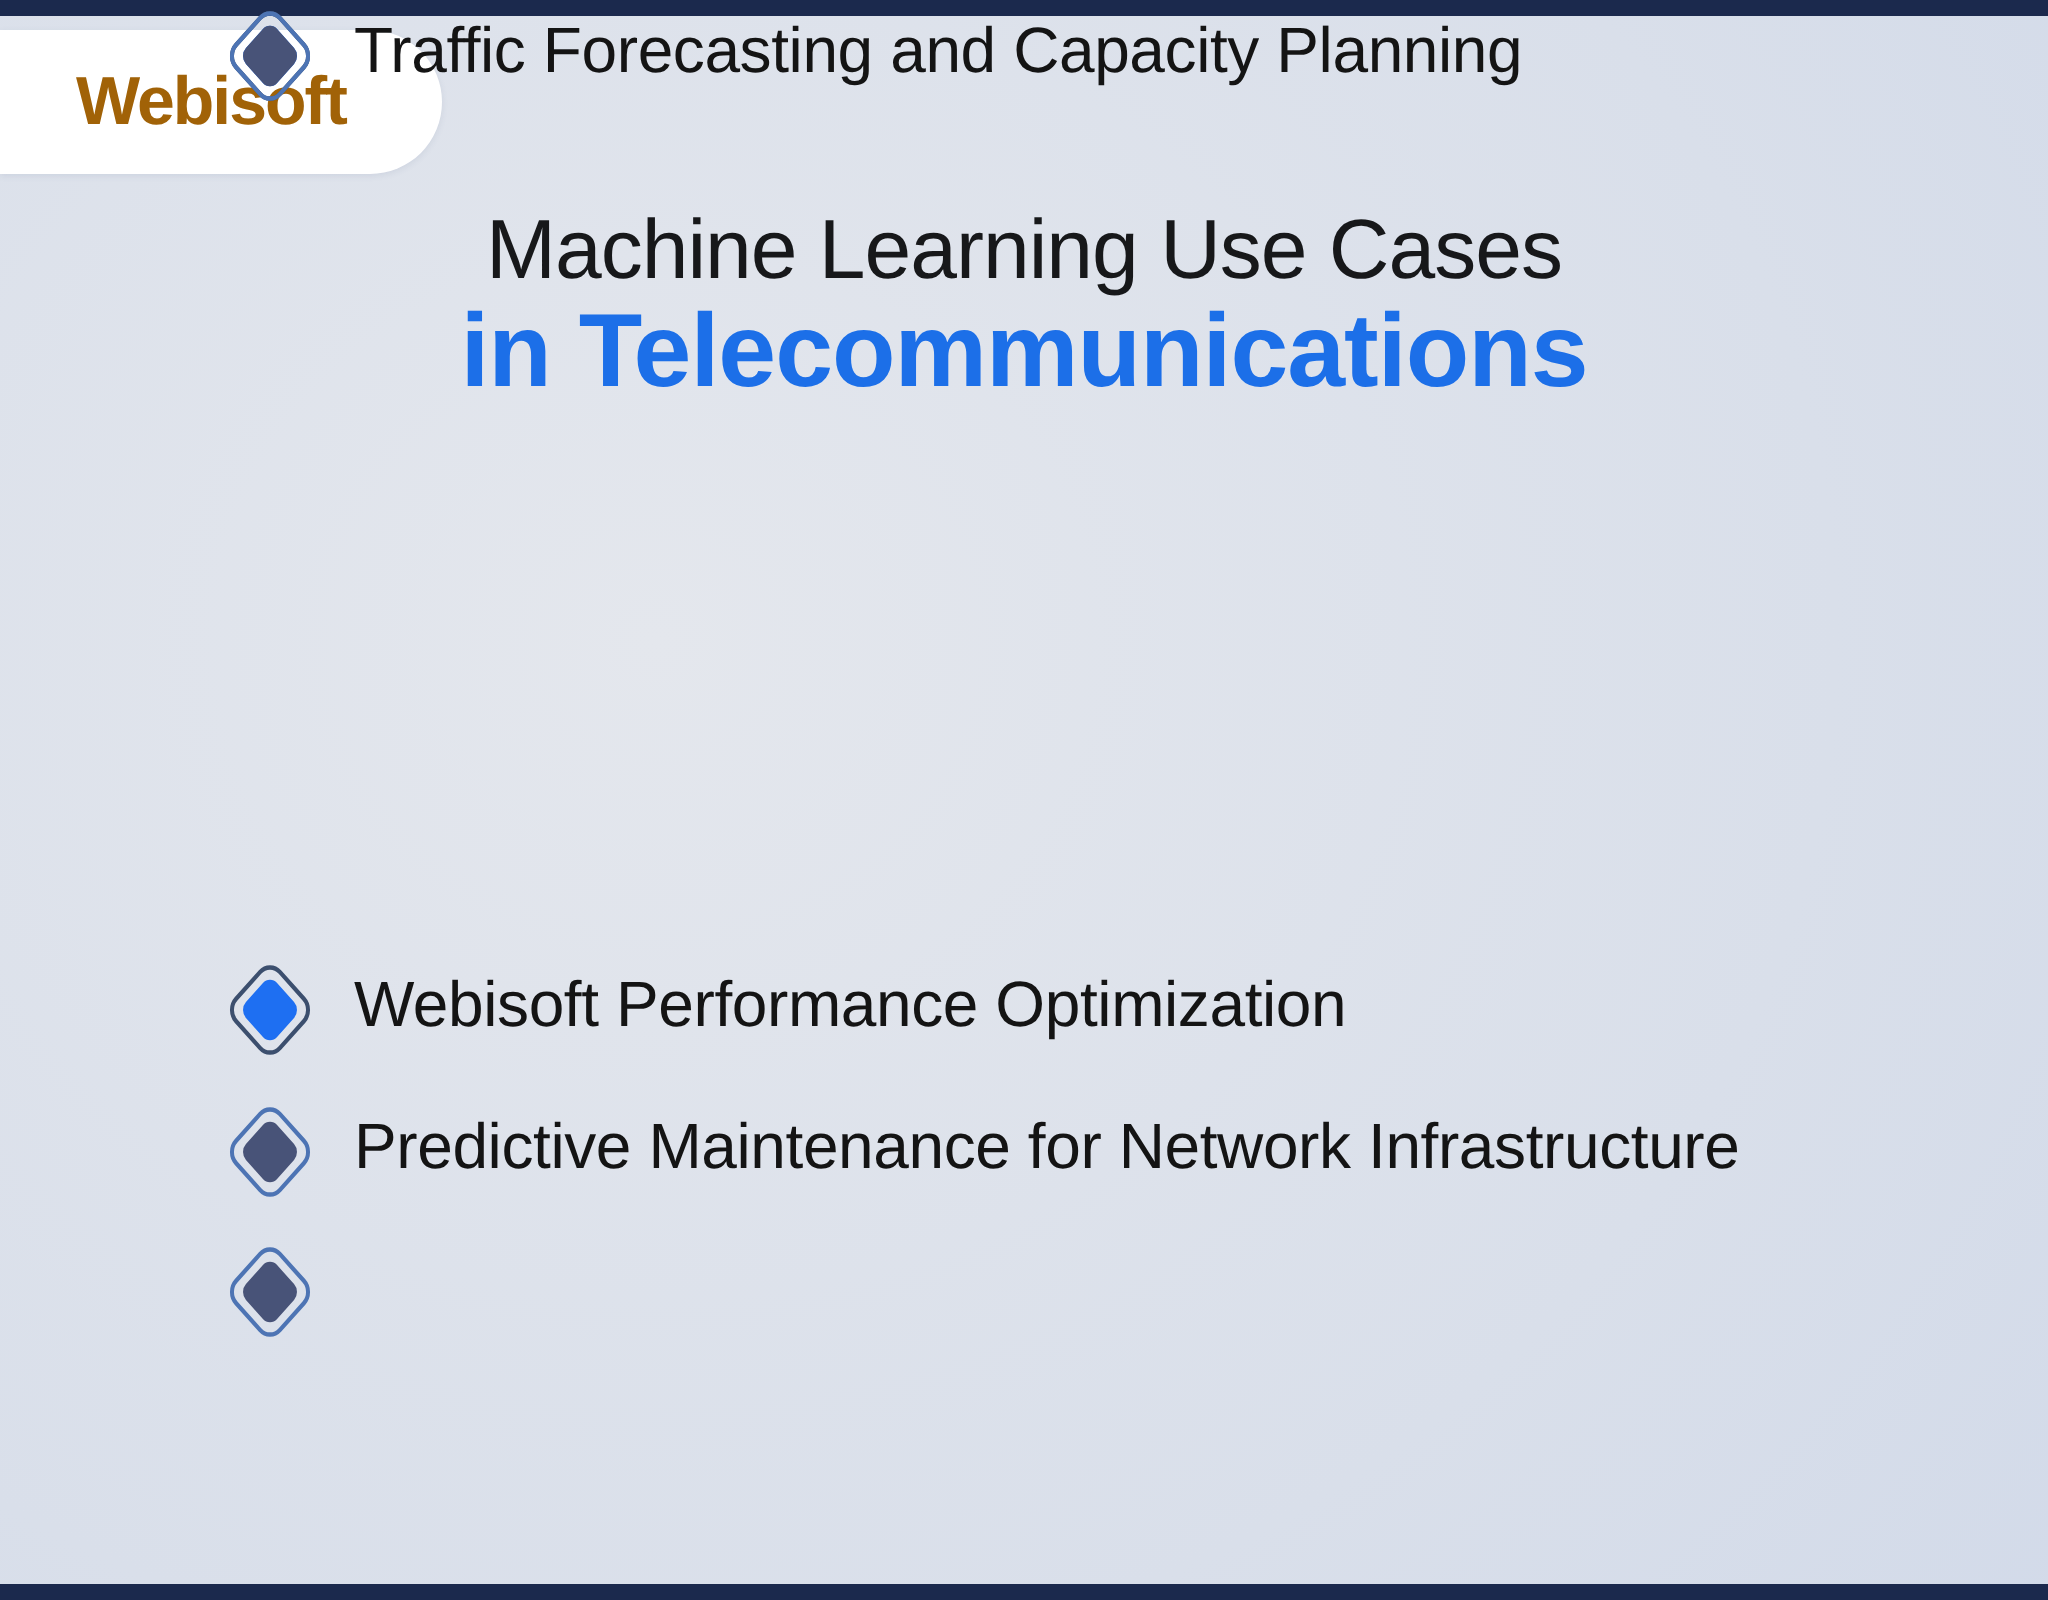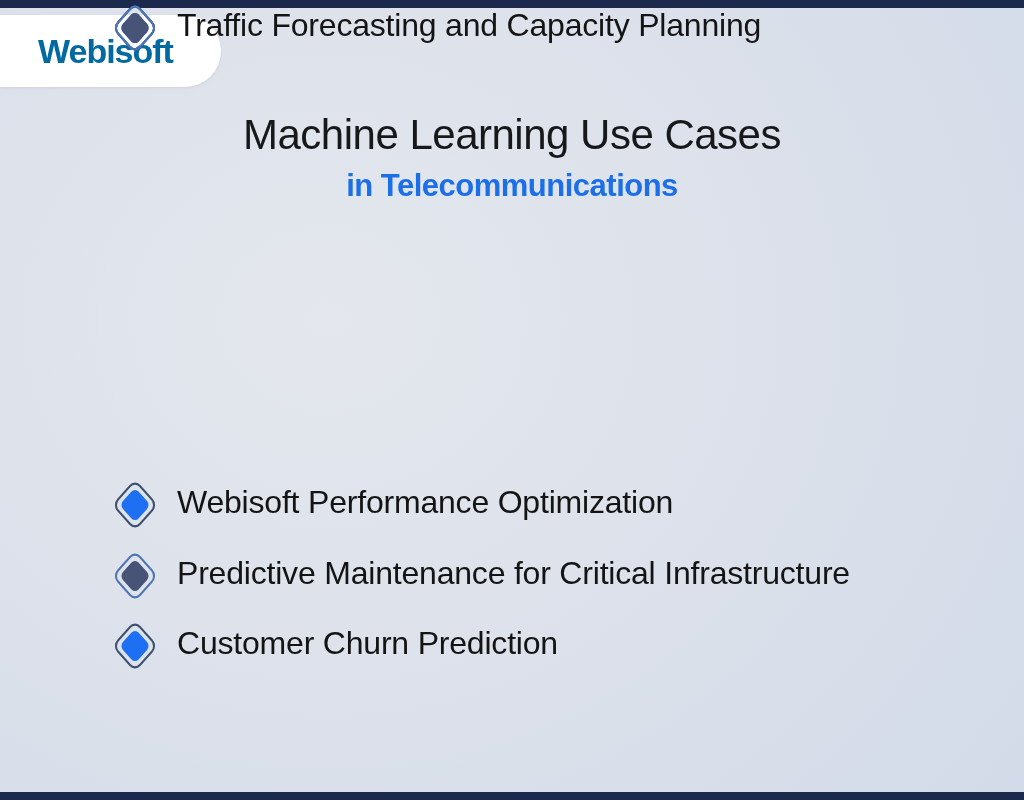--- a/index.html
+++ b/index.html
@@ -26,36 +26,35 @@
   .logo-pill{
     position:absolute;left:0;top:15px;
     width:221px;height:72px;
     background:#ffffff;
     border-radius:0 36px 36px 0;
     display:flex;align-items:center;
     padding-left:38px;box-sizing:border-box;
     box-shadow:0 1px 3px rgba(70,90,130,0.10);
   }
   .logo-text{
-    font-size:34px;font-weight:700;color:#0369a1;
+    font-size:34px;font-weight:700;color:#a16207;
     letter-spacing:-1px;line-height:1;
   }
 
   
   .title-block{
     position:absolute;left:0;top:100px;width:1024px;
     text-align:center;
-    margin-top:10px;
   }
   .title-line1{
     font-size:42px;line-height:50px;font-weight:500;
     color:var(--title-black,#17181a);letter-spacing:-0.5px;
   }
   .title-line2{
-    font-size:31px;line-height:52px;font-weight:700;
+    font-size:52px;line-height:52px;font-weight:700;
     color:var(--accent-blue,#1c6fe8);letter-spacing:-0.5px;
   }
 
   
   .row{
     position:absolute;left:111px;height:56px;
     display:flex;align-items:center;gap:18px;
   }
   .row:nth-of-type(1){top:249px;}
   .row:nth-of-type(2){top:327px;}
@@ -112,30 +111,23 @@
       <span class="inner"></span>
     </span>
     <span class="row-label">Webisoft Performance Optimization</span>
   </div>
 
   <div class="row">
     <span class="diamond v-dark">
       <span class="outer"></span>
       <span class="inner"></span>
     </span>
-    <span class="row-label">Predictive Maintenance for Critical Infrastructure</span>
+    <span class="row-label">Predictive Maintenance for Network Infrastructure</span>
   </div>
 
-  <div class="row">
-    <span class="diamond v-blue">
-      <span class="outer"></span>
-      <span class="inner"></span>
-    </span>
-    <span class="row-label">Customer Churn Prediction</span>
-  </div>
 
   <div class="row">
     <span class="diamond v-dark">
       <span class="outer"></span>
       <span class="inner"></span>
     </span>
   </div>
 
   <div class="row">
     <span class="diamond v-blue">

